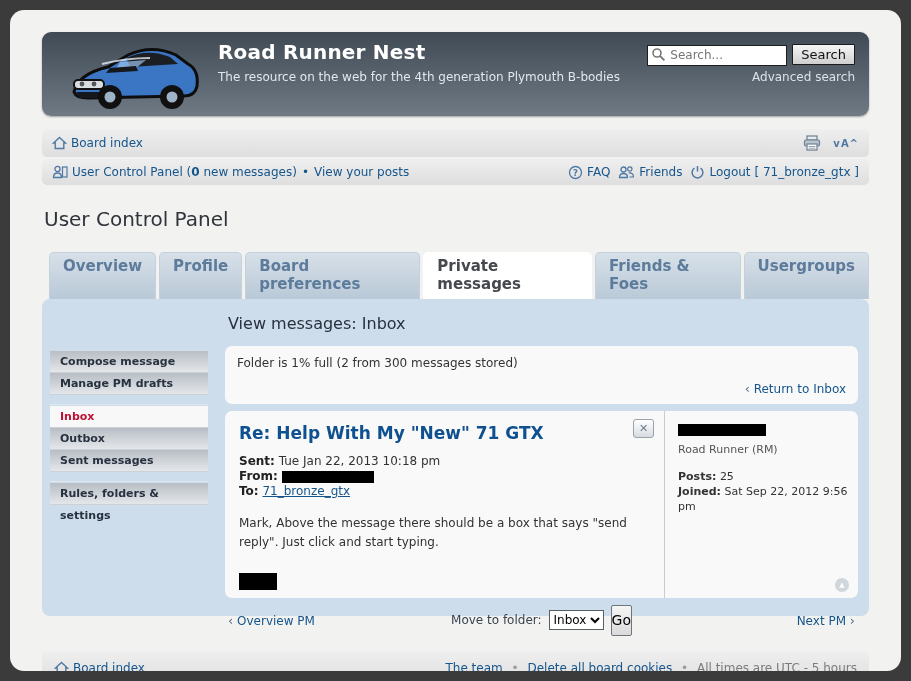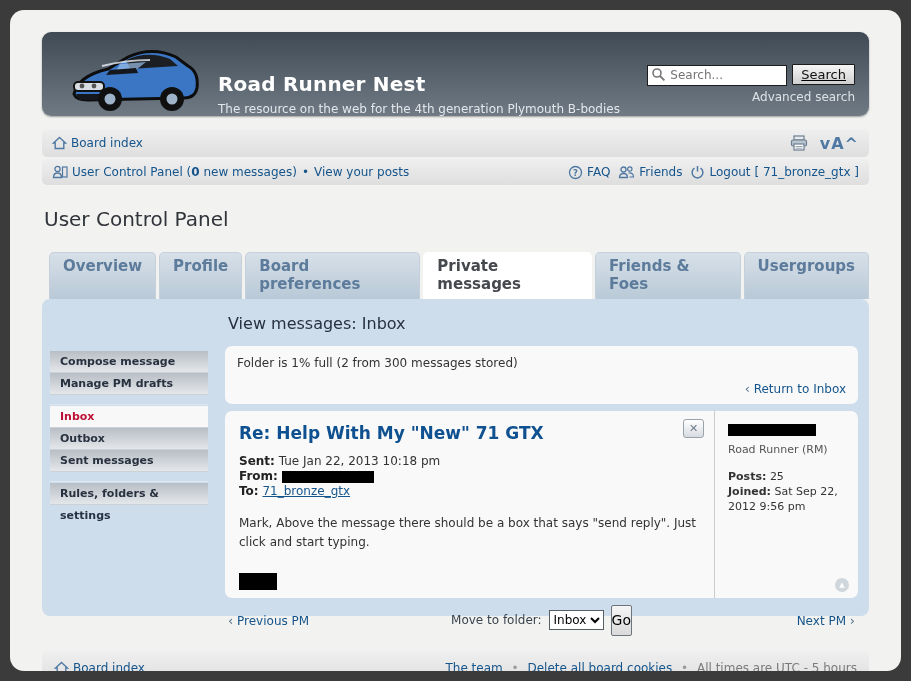--- a/index.html
+++ b/index.html
@@ -2,42 +2,42 @@
 <html><head>
 <meta charset="utf-8">
 <style>
   * { margin:0; padding:0; box-sizing:border-box; }
   html,body { width:911px; height:681px; }
   body { font-family:"DejaVu Sans", sans-serif; background:#3b3b3b; }
   .page { width:911px; height:681px; padding:10px; }
   .wrapper { width:100%; height:100%; background:#f2f2f0; border-radius:14px; padding:22px 32px; position:relative; overflow:hidden; }
 
   
-  .site-header { height:84px; border-radius:9px; background:linear-gradient(#3f4a55,#707a84); display:flex; align-items:flex-end; position:relative; padding:0 14px 0 24px; box-shadow:0 1px 2px rgba(0,0,0,.35); }
+  .site-header { height:84px; border-radius:9px; background:linear-gradient(#3f4a55,#707a84); display:flex; align-items:flex-start; position:relative; padding:8px 14px 0 24px; box-shadow:0 1px 2px rgba(0,0,0,.35); }
   .logo { width:140px; height:74px; flex:0 0 auto; }
   .site-titles { margin-left:12px; color:#fff; }
   .site-title { font-size:20px; font-weight:bold; letter-spacing:.2px; }
   .site-tagline { font-size:12px; color:#e2e7ec; margin-top:6px; }
-  .search-box { position:absolute; right:14px; top:32px; text-align:right;text-decoration:underline; }
+  .search-box { position:absolute; right:14px; top:12px; text-align:right; }
   .search-row { display:flex; align-items:center; }
   .search-wrap { position:relative; }
   .search-wrap svg { position:absolute; left:4px; top:3px; }
   input.search-input { width:140px; height:21px; border:1px solid #1d1d1d; font-size:12px; padding:1px 4px 1px 22px; font-family:"DejaVu Sans", sans-serif; background:#fff; }
   .btn-classic { margin-left:5px; height:21px; border:1px solid #1b1b1b; background:linear-gradient(#f6f6f6,#cfcfcf); font-size:13px; padding:0 8px; color:#111; border-radius:1px; font-family:"DejaVu Sans", sans-serif; cursor:pointer; }
   .advanced { display:inline-block; margin-top:4px; color:#dce2e7; font-size:12px; text-decoration:none; cursor:pointer; }
 
   
   .bar { background:linear-gradient(#efefef,#dedede); border-radius:5px; display:flex; align-items:center; padding:0 10px; font-size:12px; color:#15558c; }
   .bar1 { height:28px; margin-top:13px; }
   .bar2 { height:26px; margin-top:2px; }
   .bar a, .link { color:#15558c; text-decoration:none; cursor:pointer;text-align:right; }
   .bar .right { margin-left:auto; display:flex; align-items:center; gap:8px; }
   .ico { display:inline-flex; align-items:center; margin-right:4px; }
   .sep { color:#15558c; margin:0 5px; }
-  .font-tool { color:#4f79a3; font-weight:bold; font-size:16px; letter-spacing:1px; cursor:pointer; }
+  .font-tool { color:#4f79a3; font-weight:bold; font-size:10px; letter-spacing:1px; cursor:pointer; }
 
   
   .page-title { font-size:20px; color:#30343a; font-weight:500; margin:22px 0 0 2px; }
   .tabs { display:flex; gap:3px; margin-top:21px; padding-left:7px; }
   .tab { padding:4px 13px 6px; font-size:15px; font-weight:bold; color:#5d7b9b; background:linear-gradient(#d7e0e8,#b9c9d7); border:1px solid #c4d0dc; border-bottom:none; border-radius:5px 5px 0 0; cursor:pointer; }
   .tab.active { background:#fff; border-color:#fff; color:#45484d; }
 
   
   .panel { background:#cdddeb; border-radius:8px; position:relative; height:317px; }
   .cp-menu { position:absolute; left:8px; top:52px; width:158px; font-size:11px; font-weight:bold; color:#28313f; }
@@ -57,21 +57,21 @@
   .msg-subject { color:#0f5190; font-size:17px; font-weight:bold; margin:3px 0 11px; }
   .close-btn { position:absolute; top:8px; right:10px; width:21px; height:19px; border:1px solid #9aa2aa; border-radius:3px; background:linear-gradient(#ffffff,#d7dce1); color:#707c8a; font-size:11px; line-height:17px; text-align:center; font-weight:bold; cursor:pointer; }
   .meta { font-size:12px; color:#333; line-height:15px; }
   .meta b { color:#222; }
   .redact { display:inline-block; background:#000; vertical-align:middle; }
   .redact-from { width:92px; height:12px; }
   .to-link { text-decoration:underline; }
   .msg-body { font-size:12px; color:#333; margin-top:15px; max-width:495px; line-height:19px; }
   .sig-redact { width:38px; height:17px; margin-top:21px; }
   .top-btn { position:absolute; bottom:6px; right:9px; width:14px; height:14px; border-radius:50%; background:#cfd6dc; color:#fff; font-size:7px; line-height:14px; text-align:center; cursor:pointer; }
-  .msg-profile { width:144px; border-left:1px solid #ccc; padding:11px 8px 0 13px; font-size:11px; color:#333; line-height:15px; }
+  .msg-profile { width:194px; border-left:1px solid #ccc; padding:11px 8px 0 13px; font-size:11px; color:#333; line-height:15px; }
   .name-redact { width:88px; height:12px; }
   .rank { color:#555; margin:5px 0 12px; }
 
   .pm-nav { display:flex; align-items:center; margin-top:8px; height:28px; font-size:12px; padding:0 3px; }
   .pm-prev { flex:1; }
   .pm-center { display:flex; align-items:center; gap:7px; color:#39444f; }
   .pm-next { flex:1; text-align:right; }
   select.folder-select { font-size:12px; height:20px; font-family:"DejaVu Sans", sans-serif; border:1px solid #565e66; background:#fff; }
   .go-btn { height:31px; border:1px solid #6d747b; background:linear-gradient(#f5f5f5,#dadada); font-size:14px; padding:0 0; border-radius:2px; font-family:"DejaVu Sans", sans-serif; cursor:pointer; }
 
@@ -235,21 +235,21 @@
         <div class="msg-profile">
           <span class="redact name-redact"></span>
           <div class="rank">Road Runner (RM)</div>
           <div><b>Posts:</b> <span>25</span></div>
           <div><b>Joined:</b> <span>Sat Sep 22, 2012 9:56 pm</span></div>
         </div>
         <span class="top-btn">▲</span>
       </div>
 
       <div class="pm-nav">
-        <span class="pm-prev"><span class="arrow">‹</span> <a class="link">Previous PM</a></span>
+        <span class="pm-prev"><span class="arrow">‹</span> <a class="link">Overview PM</a></span>
         <span class="pm-center">
           <span>Move to folder:</span>
           <select class="folder-select"><option>Inbox</option></select>
           <button class="go-btn">Go</button>
         </span>
         <span class="pm-next"><a class="link">Next PM</a> <span class="arrow">›</span></span>
       </div>
     </div>
   </div>
 

